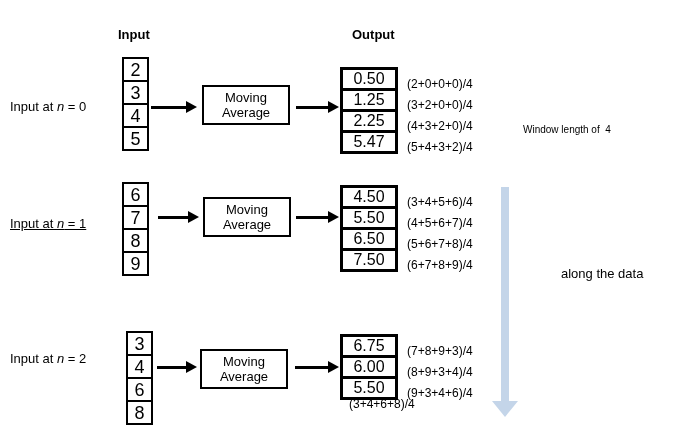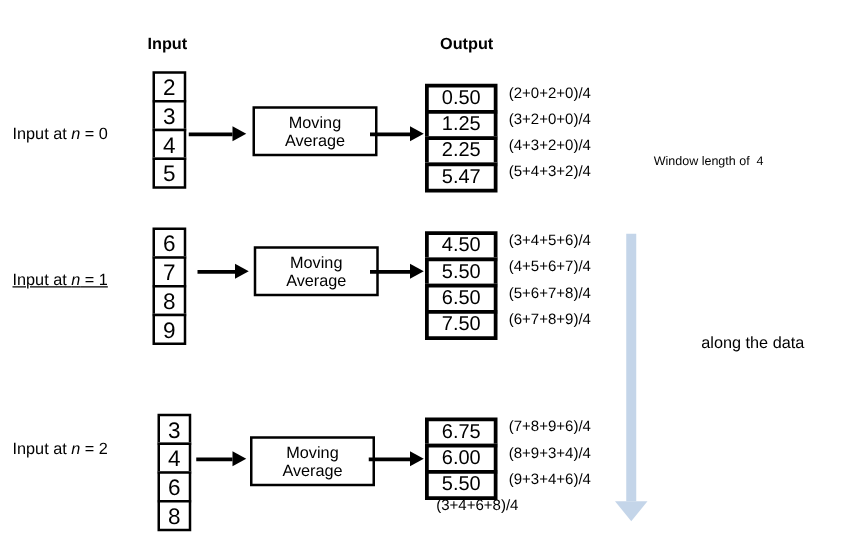--- a/index.html
+++ b/index.html
@@ -39,21 +39,21 @@
     align-items: center;
     justify-content: center;
     font-size: 18px;
     line-height: 1;
   }
   .icell + .icell { margin-top: -2px; }
 
   
   .mabox {
     box-sizing: border-box;
-    width: 100px;
+    width: 88px;
     height: 40px;
     border: 2px solid var(--ink);
     background: #ffffff;
     display: flex;
     flex-direction: column;
     align-items: center;
     justify-content: center;
     font-size: 13px;
     line-height: 15px;
     text-align: center;
@@ -68,21 +68,21 @@
   .harrow .shaft { flex: 1; height: 3px; background: var(--ink); }
   .harrow .head {
     width: 0; height: 0;
     border-left: 11px solid var(--ink);
     border-top: 6px solid transparent;
     border-bottom: 6px solid transparent;
   }
 
   
   .ogroup { display: flex; flex-direction: column; }
-  .orow { display: flex; align-items: flex-start; }
+  .orow { display: flex; align-items: flex-end; }
   .orow + .orow { margin-top: -3px; }
   .ocell {
     box-sizing: border-box;
     width: 58px;
     height: 24px;
     border: 3px solid var(--ink);
     background: #ffffff;
     display: flex;
     align-items: center;
     justify-content: center;
@@ -137,21 +137,21 @@
   </div>
 
   <div class="abs harrow" style="left:296px; top:101px; width:43px;">
       <span class="shaft"></span>
       <span class="head"></span>
     </div>
 
   <div class="abs ogroup" style="left:340px; top:67px;">
     <div class="orow">
       <div class="ocell">0.50</div>
-      <div class="formula">(2+0+2+0)/4</div>
+      <div class="formula">(2+0+0+0)/4</div>
     </div>
     <div class="orow">
       <div class="ocell">1.25</div>
       <div class="formula">(3+2+0+0)/4</div>
     </div>
     <div class="orow">
       <div class="ocell">2.25</div>
       <div class="formula">(4+3+2+0)/4</div>
     </div>
     <div class="orow">
@@ -223,21 +223,21 @@
   </div>
 
   <div class="abs harrow" style="left:295px; top:361px; width:44px;">
       <span class="shaft"></span>
       <span class="head"></span>
     </div>
 
   <div class="abs ogroup" style="left:340px; top:334px;">
     <div class="orow">
       <div class="ocell">6.75</div>
-      <div class="formula">(7+8+9+6)/4</div>
+      <div class="formula">(7+8+9+3)/4</div>
     </div>
     <div class="orow">
       <div class="ocell">6.00</div>
       <div class="formula">(8+9+3+4)/4</div>
     </div>
     <div class="orow">
       <div class="ocell">5.50</div>
       <div class="formula">(9+3+4+6)/4</div>
     </div>
     <div class="orow">

